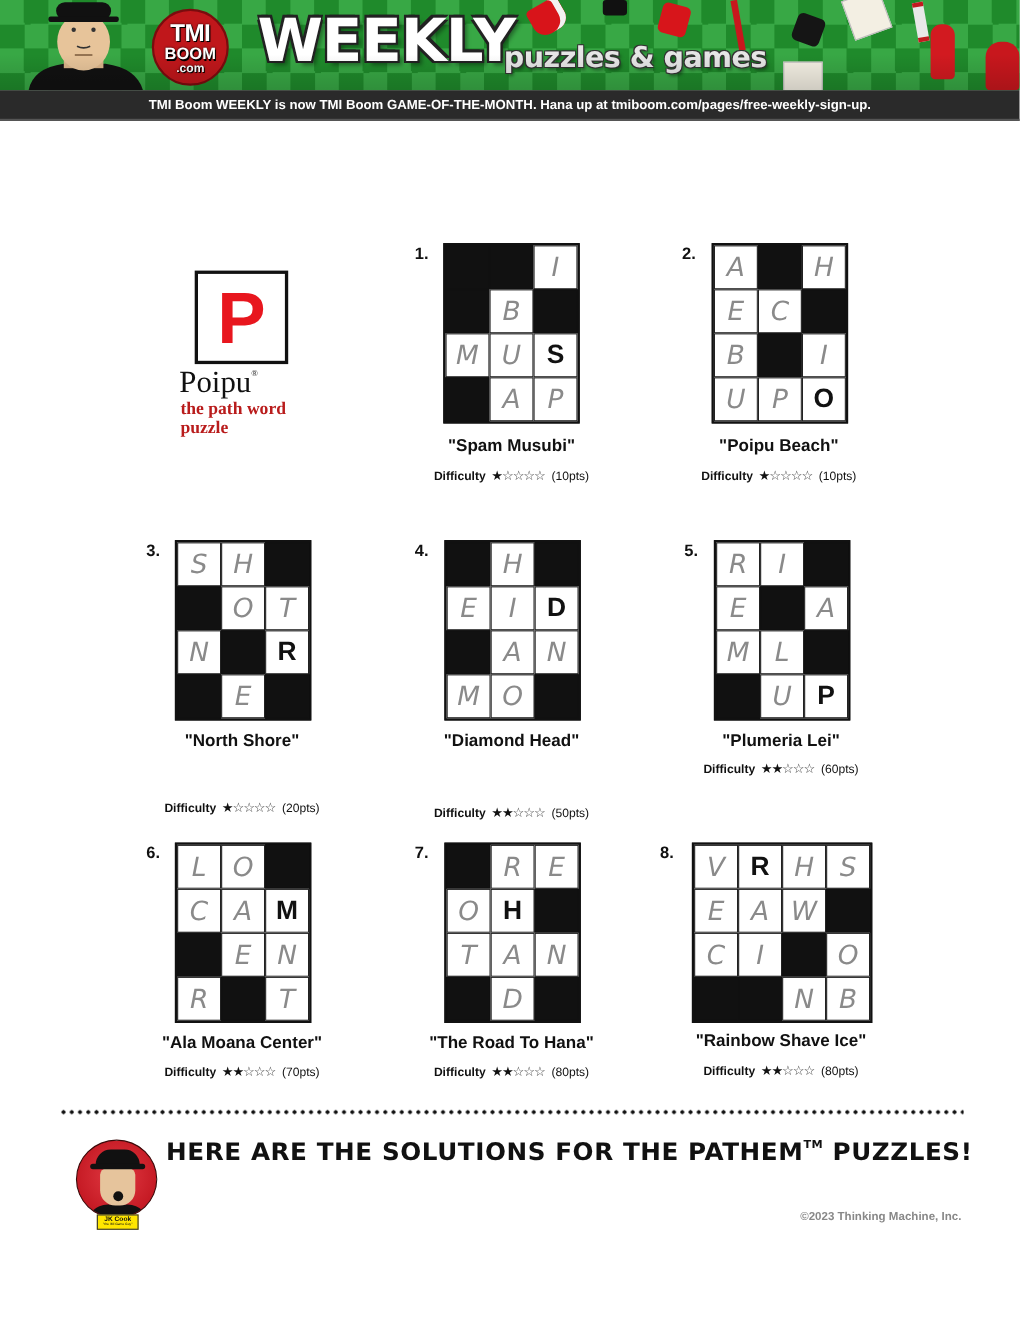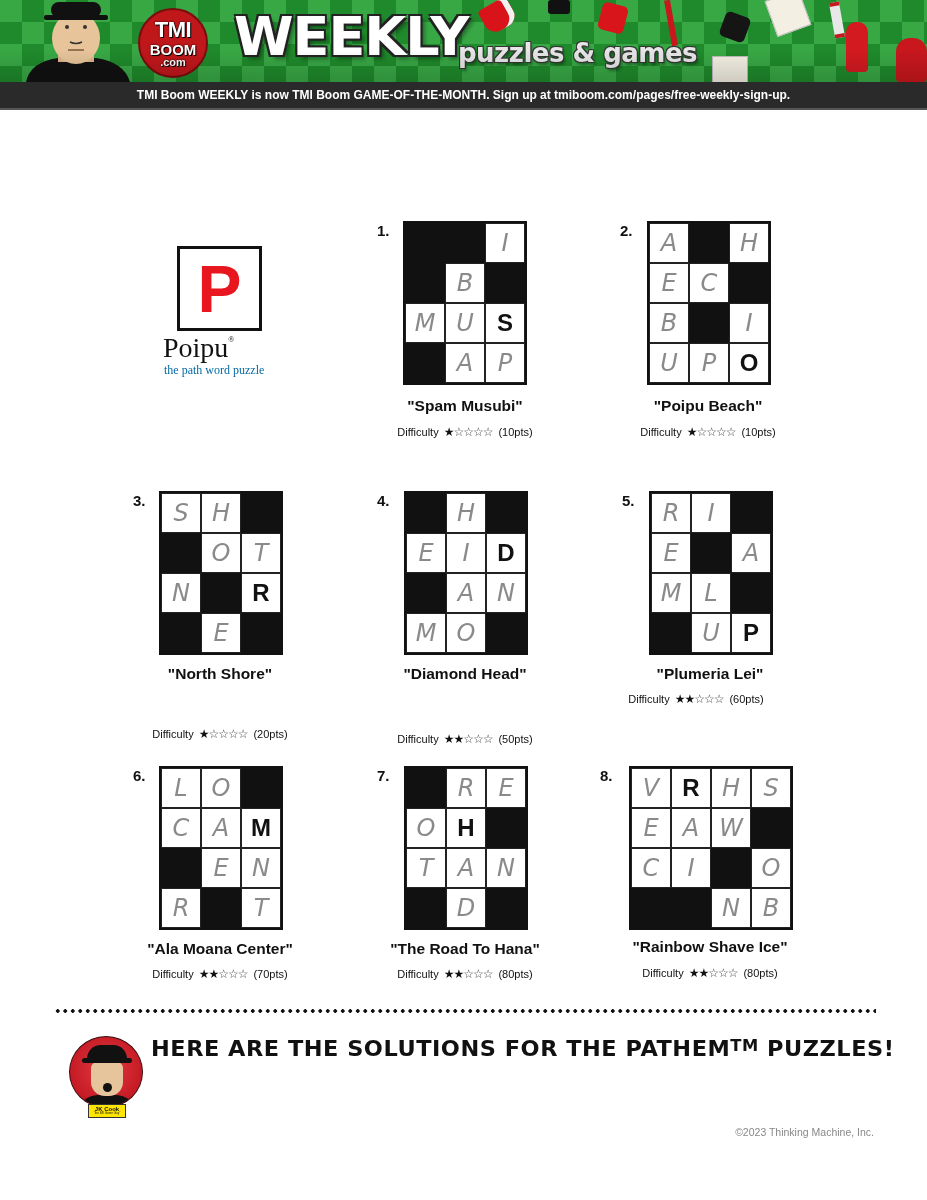--- a/index.html
+++ b/index.html
@@ -60,40 +60,40 @@
 
   
   .pathem-logo { position:absolute; left: 160px; top: 246px; width: 125px; }
   .pathem-box {
     margin-left: 17px; width: 85px; height: 85px; border: 3px solid #111;
     display:flex; align-items:center; justify-content:center;
     color: #e8161e; font-size: 66px; font-weight: bold; line-height: 1;
   }
   .pathem-word { font-family: "Liberation Serif", serif; font-size: 28px; color: #111; margin-top: 3px; line-height: 1; padding-left: 3px; }
   .pathem-word sup { font-size: 8px; vertical-align: top; position: relative; top: 2px; }
-  .pathem-tag { font-family: "Liberation Serif", serif; font-size: 12px; color: #0369a1; padding-left: 4px; margin-top: 1px; }
+  .pathem-tag { font-family: "Liberation Serif", serif; font-size: 16px; color: #b91c1c; padding-left: 4px; margin-top: 1px; font-weight: bold; }
 
   
   .puzzle { position:absolute; }
   .puzzle .num { position:absolute; font-size: 15px; font-weight: bold; color: #111; }
   .grid {
     position:absolute; border: 2px solid #111; display: grid;
     background: #111;
   }
   .cell {
     width: 40px; height: 40px; background: #fff;
     border: 1px solid #222;
     display:flex; align-items:center; justify-content:center;
     font-family: "DejaVu Sans", sans-serif; font-size: 24px; color: #8a8a8a; font-style: oblique 6deg;
   }
   .cell.black { background: #111; border-color: #111; }
   .cell.bold { color: #111; font-weight: bold; font-family: "Liberation Sans", sans-serif; font-style: normal; font-size: 24px; }
   .title { position:absolute; font-size: 15.5px; font-weight: bold; text-align: center; white-space: nowrap; color: #111; }
   .difficulty { position:absolute; font-size: 11px; text-align: center; white-space: nowrap; color: #111; }
-  .difficulty .dlabel { font-weight: normal; }
+  .difficulty .dlabel { font-weight: bold; }
   .difficulty .stars { font-size: 12px; letter-spacing: -1px; margin: 0 6px 0 5px; }
   .difficulty .stars .empty { color: #444; }
 
   
   .dots {
     position:absolute; left: 54px; top: 1008px; width: 822px; height: 6px;
     background-image: radial-gradient(circle, #111 1.6px, transparent 2px);
     background-size: 7.5px 6px; background-repeat: repeat-x;
   }
   .avatar {
@@ -109,22 +109,22 @@
   .name-tag {
     position:absolute; left: 88px; top: 1104px; width: 38px; height: 14px; background: #ffe600; border: 1px solid #333;
     text-align: center; line-height: 1;
   }
   .name-tag .n1 { font-size: 6px; font-weight: bold; display:block; margin-top: 1px; }
   .name-tag .n2 { font-size: 3px; display:block; }
   .solutions-heading {
     position:absolute; left: 151px; top: 1036px; font-family: "DejaVu Sans", sans-serif; font-size: 22px;
     font-weight: bold; letter-spacing: 0.5px; color: #111; white-space: nowrap; transform: scaleX(1.02); transform-origin: left;
   }
-  .solutions-heading sup { font-size: 16px; vertical-align: top; margin-top: 44px; }
-  .copyright { position:absolute; right: 53px; top: 1126px; font-size: 10.5px; color: #888; font-weight: normal; text-align: right; }
+  .solutions-heading sup { font-size: 10px; vertical-align: top; margin-top: 44px; }
+  .copyright { position:absolute; right: 53px; top: 1100px; font-size: 10.5px; color: #888; font-weight: bold; text-align: right; }
 </style>
 </head>
 <body>
 
 <div class="banner">
   <div class="deco cup"></div>
   <div class="deco die-black1"></div>
   <div class="deco die-red"></div>
   <div class="deco pencil"></div>
   <div class="deco die-black2"></div>
@@ -148,21 +148,21 @@
 
   <div class="logo-circle">
     <span class="l1">TMI</span>
     <span class="l2">BOOM</span>
     <span class="l3">.com</span>
   </div>
   <div class="weekly">WEEKLY</div>
   <div class="puzzles-games">puzzles &amp; games</div>
   <div class="shade"></div>
 </div>
-<div class="notice-bar">TMI Boom WEEKLY is now TMI Boom GAME-OF-THE-MONTH. Sign up at tmiboom.com/pages/free-weekly-sign-up.</div>
+<div class="notice-bar">TMI Boom WEEKLY is now TMI Boom GAME-OF-THE-MONTH. Hana up at tmiboom.com/pages/free-weekly-sign-up.</div>
 
 <div class="pathem-logo">
   <div class="pathem-box">
     <span>P</span>
   </div>
   <div class="pathem-word"><span>Poipu</span><sup>®</sup></div>
   <div class="pathem-tag">the path word puzzle</div>
 </div>
 
 <div id="puzzles">
@@ -252,21 +252,21 @@
         <div class="cell black"></div>
         <div class="cell">A</div>
         <div class="cell">M</div>
         <div class="cell">L</div>
         <div class="cell black"></div>
         <div class="cell black"></div>
         <div class="cell">U</div>
         <div class="cell bold">P</div>
       </div>
       <div class="title" style="left: 610px; width: 200px; top: 665px;">"Plumeria Lei"</div>
-      <div class="difficulty" style="left: 596px; width: 200px; top: 692px;"><span class="dlabel">Difficulty</span><span class="stars"><span>★★</span><span class="empty">☆☆☆</span></span><span>(60pts)</span></div>
+      <div class="difficulty" style="left: 610px; width: 200px; top: 692px;"><span class="dlabel">Difficulty</span><span class="stars"><span>★★</span><span class="empty">☆☆☆</span></span><span>(60pts)</span></div>
     </div>
     <div class="puzzle">
       <div class="num" style="left: 133px; top: 767px;">6.</div>
       <div class="grid" style="left: 159px; top: 766px; grid-template-columns: repeat(3, 40px);">
         <div class="cell">L</div>
         <div class="cell">O</div>
         <div class="cell black"></div>
         <div class="cell">C</div>
         <div class="cell">A</div>
         <div class="cell bold">M</div>

